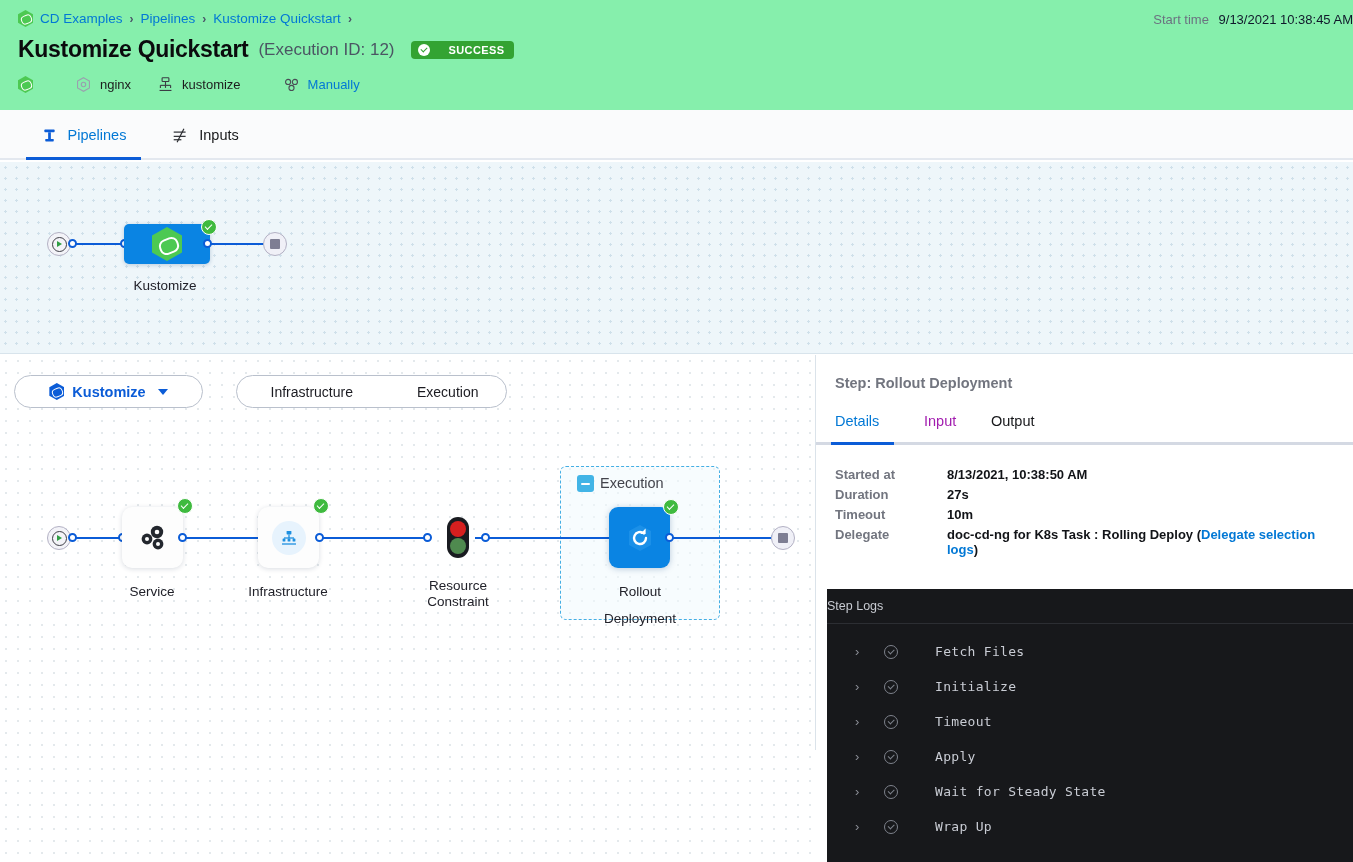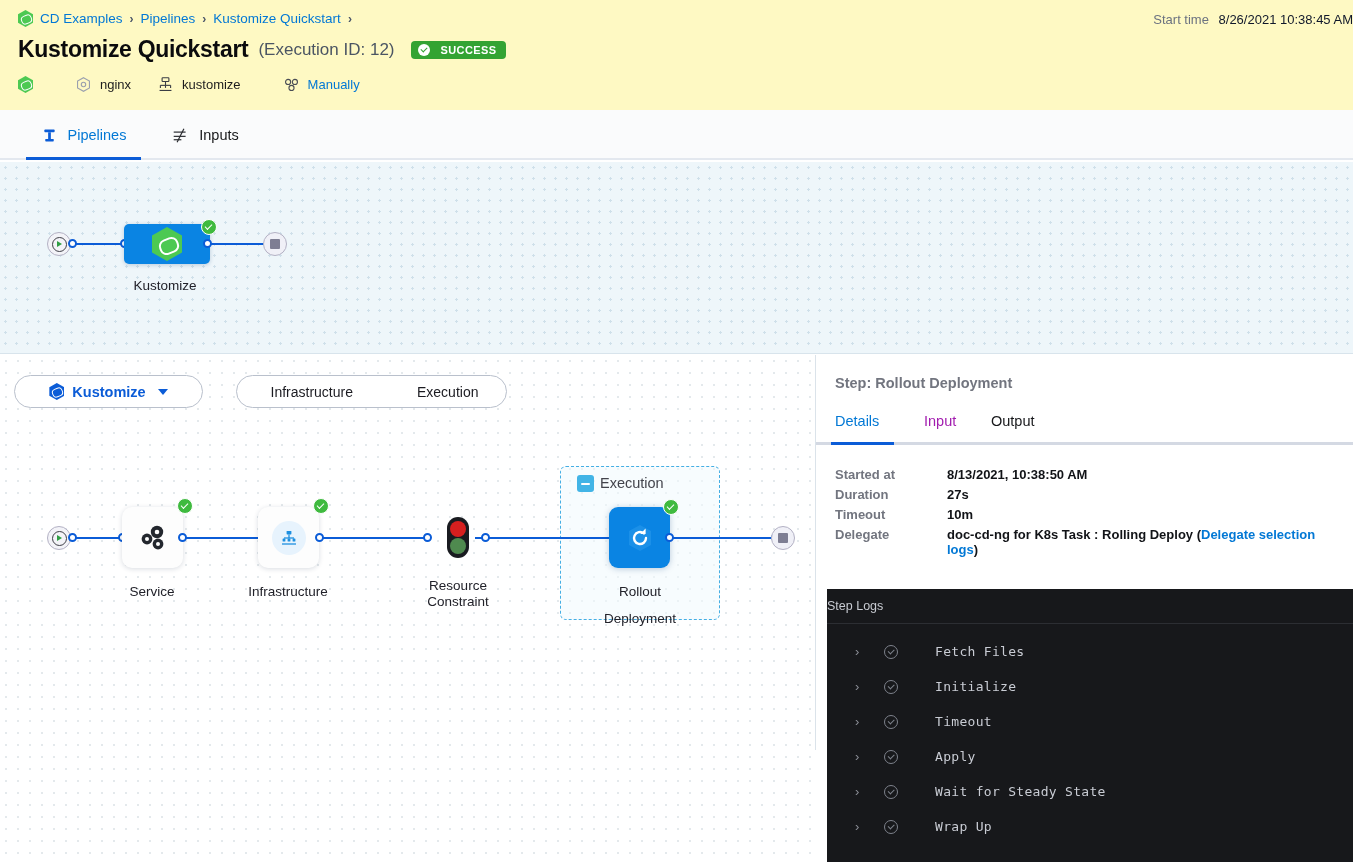--- a/index.html
+++ b/index.html
@@ -7,21 +7,21 @@
     width: 1353px; height: 862px;
     font-family: "Liberation Sans", sans-serif;
     background: #ffffff;
     overflow: hidden;
   }
   .app { position: relative; width: 1353px; height: 862px; }
 
   
   .header {
     position: absolute; left: 0; top: 0; width: 1353px; height: 110px;
-    background: #fef9c3;
+    background: #86efac;
   }
   .breadcrumb {
     position: absolute; left: 18px; top: 10px;
     display: flex; align-items: center; gap: 7px;
     font-size: 13.5px;
   }
   .bc-link { color: #0278d5; cursor: pointer; white-space: nowrap; }
   .bc-sep { color: #4a5568; font-size: 12px; font-weight: 600; }
   .hex-green {
     width: 15px; height: 17px; display:inline-block; position: relative; flex: 0 0 auto;
@@ -42,21 +42,21 @@
   .start-time .lbl { color: #6b7280; margin-right: 6px; }
   .start-time .val { color: #10182b; }
 
   .title-row {
     position: absolute; left: 18px; top: 36px;
     display: flex; align-items: center; gap: 10px;
   }
   .page-title { font-size: 23px; font-weight: bold; color: #0b0b0d; letter-spacing: -0.3px; }
   .exec-id { font-size: 17px; color: #4b5563; }
   .badge-success {
-    display: inline-flex; align-items: center; gap: 11px;
+    display: inline-flex; align-items: center; gap: 19px;
     background: #33a332; color: #fff; border-radius: 4px;
     padding: 3px 9px 3px 7px; font-size: 11px; font-weight: bold; letter-spacing: 0.4px;
     margin-left: 6px;
   }
   .badge-check {
     width: 12px; height: 12px; border-radius: 50%; background: #fff;
     position: relative; flex: 0 0 auto;
   }
   .badge-check::after{
     content:""; position:absolute; left:3px; top:3px; width:5px; height:3px;
@@ -304,21 +304,21 @@
       <span class="bc-link">CD Examples</span>
       <span class="bc-sep">›</span>
       <span class="bc-link">Pipelines</span>
       <span class="bc-sep">›</span>
       <span class="bc-link">Kustomize Quickstart</span>
       <span class="bc-sep">›</span>
     </div>
 
     <div class="start-time">
       <span class="lbl">Start time</span>
-      <span class="val">8/26/2021 10:38:45 AM</span>
+      <span class="val">9/13/2021 10:38:45 AM</span>
     </div>
 
     <div class="title-row">
       <span class="page-title">Kustomize Quickstart</span>
       <span class="exec-id">(Execution ID: 12)</span>
       <span class="badge-success">
         <span class="badge-check"></span>
         <span>SUCCESS</span>
       </span>
     </div>

